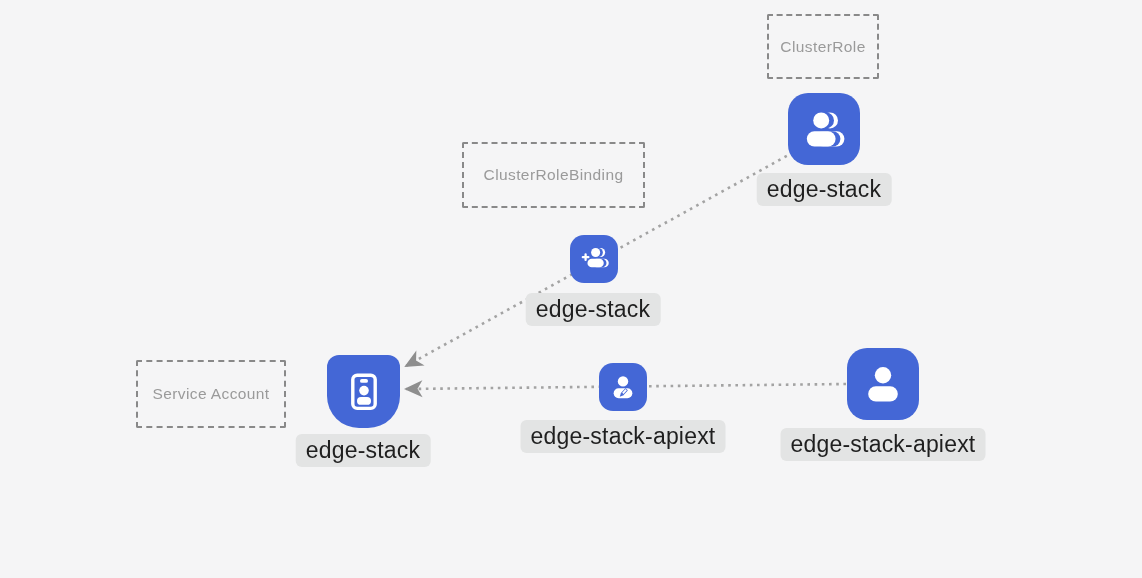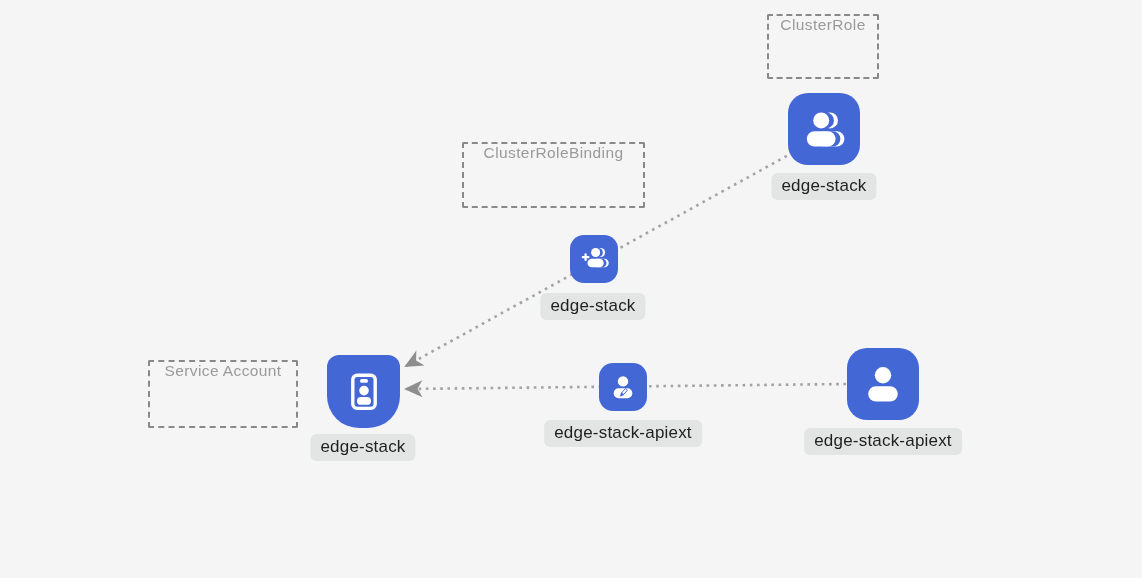--- a/index.html
+++ b/index.html
@@ -27,21 +27,21 @@
     position:absolute;left:0;top:0;width:1142px;height:578px;
     pointer-events:none;
   }
   .edges line{stroke:var(--edge);}
   .edges .arrowhead-path{fill:var(--arrow);}
 
   .kind-box{
     position:absolute;
     border:2px dashed var(--box-border);
     border-radius:2px;
-    display:flex;align-items:flex-start;justify-content:center;
+    display:flex;align-items:center;justify-content:center;
     color:var(--box-text);
     font-size:15.5px;
     letter-spacing:.4px;
     box-sizing:border-box;
     background:transparent;
   }
   .node-tile{
     position:absolute;
     background:var(--node-blue);
     display:flex;align-items:center;justify-content:center;
@@ -52,32 +52,32 @@
   .tile-badge{width:73px;height:73px;border-radius:12px 12px 32px 32px;}
   .node-tile svg{display:block;}
   .tile-lg svg,.tile-badge svg{width:48px;height:48px;}
   .tile-sm svg{width:32px;height:32px;}
 
   .name-chip{
     position:absolute;
     transform:translateX(-50%);
     background:var(--chip-bg);
     color:var(--chip-text);
-    font-size:17px;
+    font-size:23px;
     letter-spacing:.2px;
     padding:3px 10px 4px 10px;
     border-radius:6px;
     white-space:nowrap;
     line-height:1.15;
   }
 
   
   .box-cluster-role       {left:767px; top:14px;  width:112px; height:65px;}
   .box-cluster-rolebinding{left:462px; top:142px; width:183px; height:66px;}
-  .box-service-account    {left:148px; top:360px; width:150px; height:68px;}
+  .box-service-account    {left:136px; top:360px; width:150px; height:68px;}
   .box-rolebinding        {left:572px; top:472px; width:111px; height:68px;}
   .box-role               {left:826px; top:473px; width:111px; height:69px;}
 
   .tile-cluster-role       {left:788px; top:93px;}
   .tile-cluster-rolebinding{left:570px; top:235px;}
   .tile-service-account    {left:327px; top:355px;}
   .tile-rolebinding        {left:599px; top:363px;}
   .tile-role               {left:847px; top:348px;}
 
   .chip-cluster-role       {left:824px; top:173px;}

